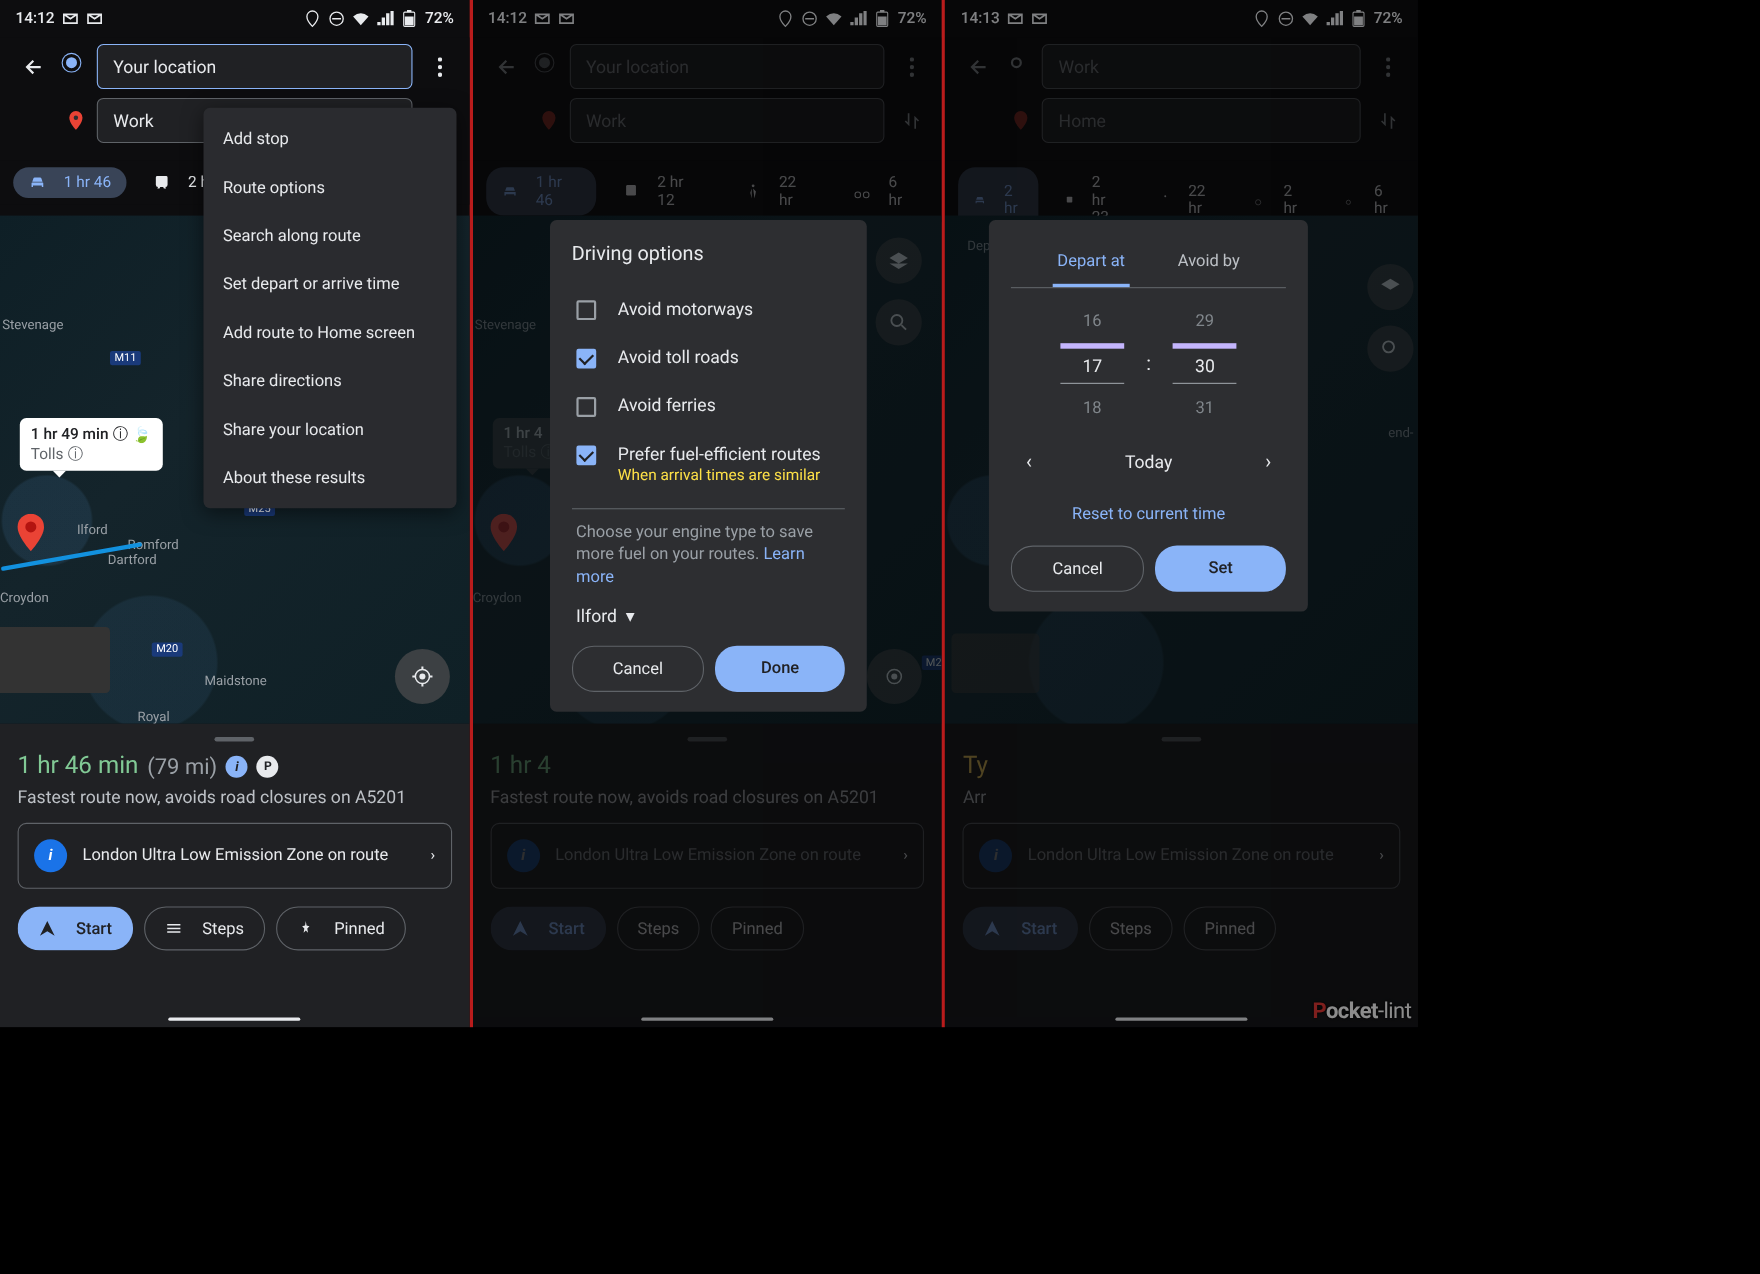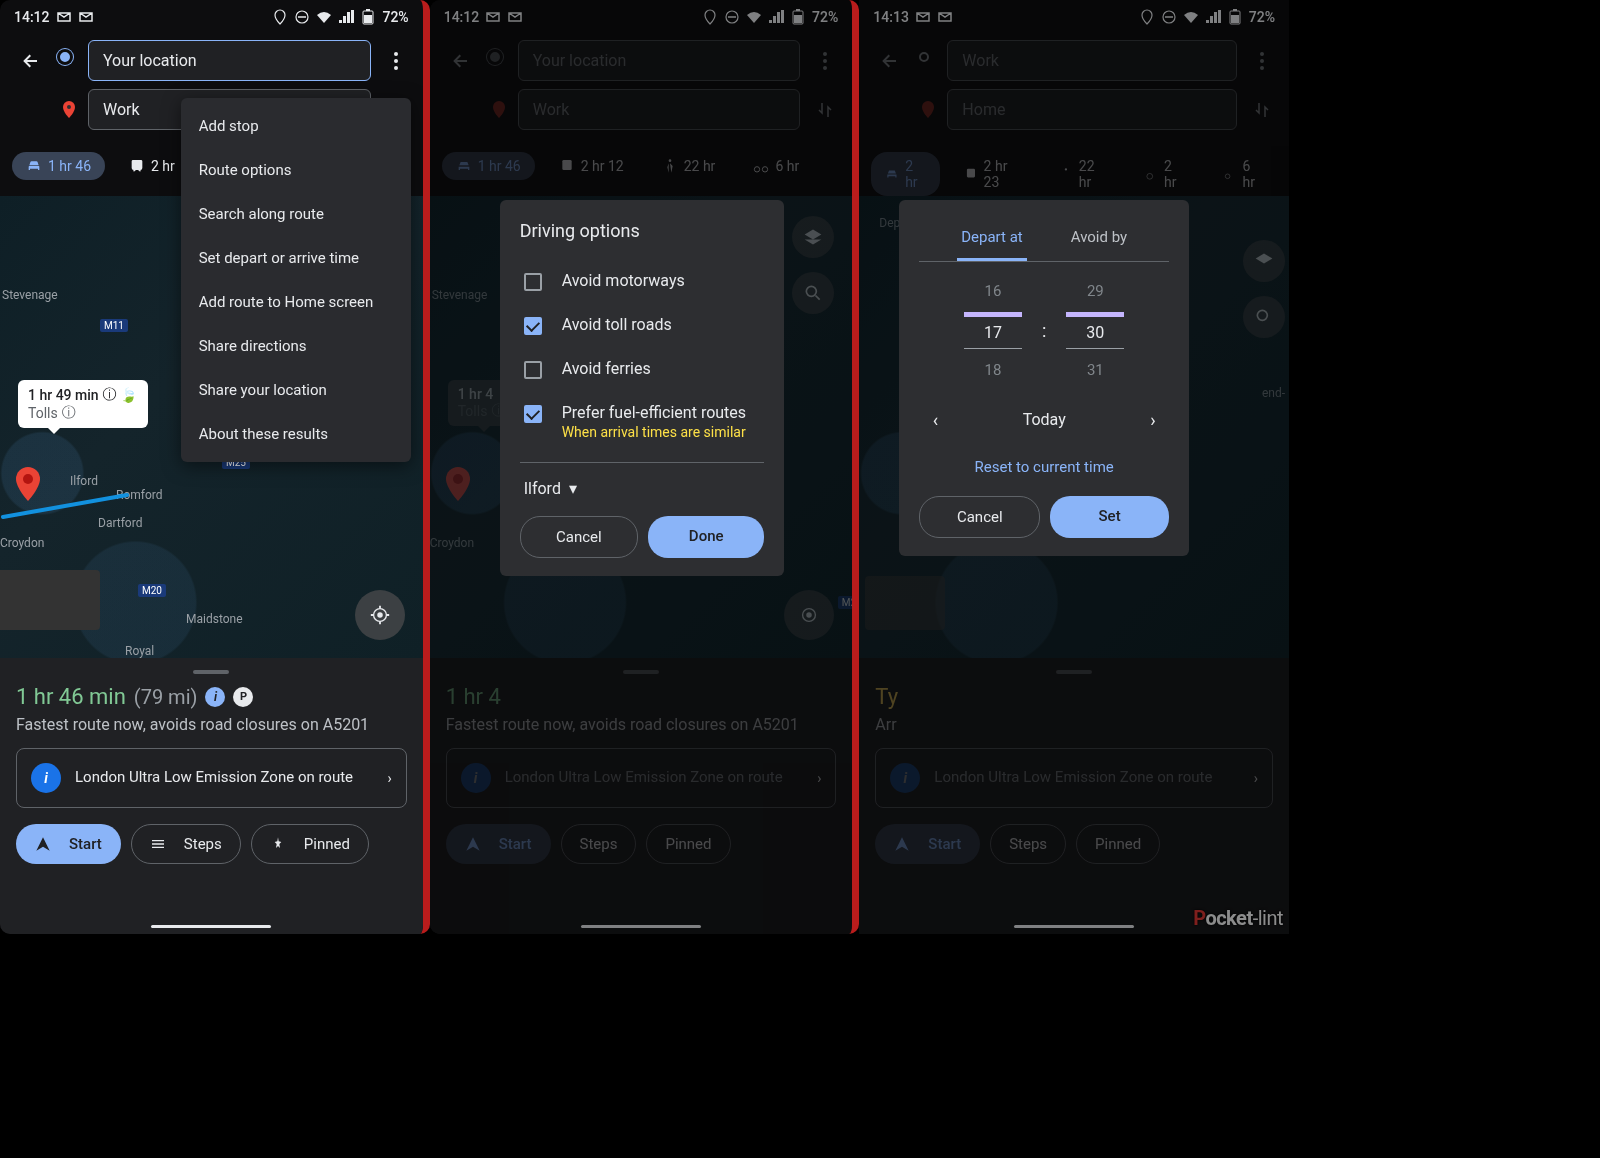--- a/index.html
+++ b/index.html
@@ -1,40 +1,40 @@
 <!DOCTYPE html>
 <html><head>
 <meta charset="utf-8">
 <style>
 * { margin:0; padding:0; box-sizing:border-box; font-family: Roboto, -apple-system, sans-serif; }
 body { background:#000; width:1289px; height:934px; position:relative; overflow:hidden; }
 .phones { display:flex; gap:0; }
 .phone { width:430px; height:934px; background:#0d0d0f; position:relative; overflow:hidden; color:#e8eaed; font-size:14px; }
-.phone:not(:last-child) { border-right:7px solid #b91c1c;border-radius:10px; }
+.phone:not(:last-child) { border-right:3px solid #b91c1c; }
 
 
 .status { height:34px; display:flex; align-items:center; justify-content:space-between; padding:0 14px; font-size:14px; font-weight:500; color:#e8eaed; }
 .status .left, .status .right { display:flex; align-items:center; gap:6px; }
 .status svg { width:16px; height:16px; fill:#e8eaed; }
 
 
 .dir-head { padding:6px 12px 8px; background:#0d0d0f; }
 .dir-row { display:flex; align-items:center; gap:10px; margin-bottom:8px; }
 .back-arrow { width:38px; height:38px; display:flex; align-items:center; justify-content:center; }
 .dot-origin { width:18px; height:18px; }
 .dot-origin-blue { border:3px solid #8ab4f8; border-radius:50%; width:10px; height:10px; background:#8ab4f8; box-shadow:0 0 0 3px #0d0d0f, 0 0 0 4px #8ab4f8; }
 .dot-origin-gray { border:2px solid #9aa0a6; border-radius:50%; width:10px; height:10px; }
 .pin-dest { width:18px; height:18px; display:flex; align-items:center; justify-content:center; }
 .loc-input { flex:1; background:#202124; border:1px solid #5f6368; border-radius:6px; padding:10px 14px; color:#e8eaed; font-size:16px; }
 .phone1 .loc-input.first { border-color:#8ab4f8; }
 .overflow-btn { width:30px; height:38px; display:flex; align-items:center; justify-content:center; }
 
 
 .modes { display:flex; gap:10px; padding:6px 12px; background:#0d0d0f; overflow:hidden; }
-.mode { display:flex; align-items:center; gap:6px; padding:6px 14px; border-radius:16px; background:transparent; color:#e8eaed; font-size:14px; }
+.mode { display:flex; align-items:center; gap:16px; padding:6px 14px; border-radius:16px; background:transparent; color:#e8eaed; font-size:14px; }
 .mode.active { background:#394457; color:#8ab4f8; }
 .mode svg { width:16px; height:16px; fill:currentColor; }
 
 
 .map { position:absolute; left:0; right:0; top:196px; height:462px; background: linear-gradient(135deg,#0e1f26 0%, #14242b 40%, #0f2026 100%); overflow:hidden; }
 .map::before { content:""; position:absolute; inset:0; background:
  radial-gradient(circle at 10% 60%, rgba(105,180,255,.10) 0 40px, transparent 42px),
  radial-gradient(circle at 32% 88%, rgba(105,180,255,.08) 0 60px, transparent 62px);
 }
 .map-road { position:absolute; height:4px; background:#1291df; border-radius:2px; }
@@ -198,21 +198,21 @@
         </div>
   </div>
 
   <div class="map">
     <span class="map-label" style="top:92px;left:2px">Stevenage</span>
     <span class="map-label" style="top:123px;left:100px;background:#1a3a7a;color:#fff;padding:1px 4px;border-radius:2px;font-size:10px">M11</span>
     <span class="map-label" style="top:260px;left:222px;background:#1a3a7a;color:#fff;padding:1px 4px;border-radius:2px;font-size:10px">M25</span>
     <span class="map-label" style="top:388px;left:138px;background:#1a3a7a;color:#fff;padding:1px 4px;border-radius:2px;font-size:10px">M20</span>
     <span class="map-label" style="top:278px;left:70px">Ilford</span>
     <span class="map-label" style="top:292px;left:116px">Romford</span>
-    <span class="map-label" style="top:320px;left:98px">Dartford</span>
+    <span class="map-label" style="top:306px;left:98px">Dartford</span>
     <span class="map-label" style="top:340px;left:0">Croydon</span>
     <span class="map-label" style="top:416px;left:186px">Maidstone</span>
     <span class="map-label" style="top:448px;left:125px;white-space:pre">Royal
 Tunbridge</span>
     <span class="map-label" style="top:460px;left:334px;font-style:italic">Kent Downs</span>
     <div class="map-road" style="top:308px;left:0;width:130px;transform:rotate(-10deg)"></div>
 
     <div style="position:absolute;top:271px;left:14px"><svg width="28" height="36" fill="#ea4335">
             <path d="M14 0a12 12 0 0 0-12 12c0 9 12 22 12 22s12-13 12-22A12 12 0 0 0 14 0z"></path>
             <circle cx="14" cy="12" r="5" fill="#b31410"></circle>
@@ -463,20 +463,21 @@
           <div class="opt-text">Avoid ferries</div>
         </div>
     <div class="opt">
           <div class="chk on"></div>
           <div>
             <div class="opt-text">Prefer fuel-efficient routes</div>
             <div class="opt-sub">When arrival times are similar</div>
           </div>
         </div>
     <div class="hr"></div>
+    <div class="engine-note"><span>Choose your engine type to save more fuel on your routes. </span><a>Learn more</a></div>
     <div class="engine-sel">
           <span>Ilford</span> 
           <span>▾</span>
         </div>
     <div class="btn-row">
       <div class="btn">Cancel</div>
       <div class="btn primary">Done</div>
     </div>
   </div>
   <div class="nav-bar"></div>

